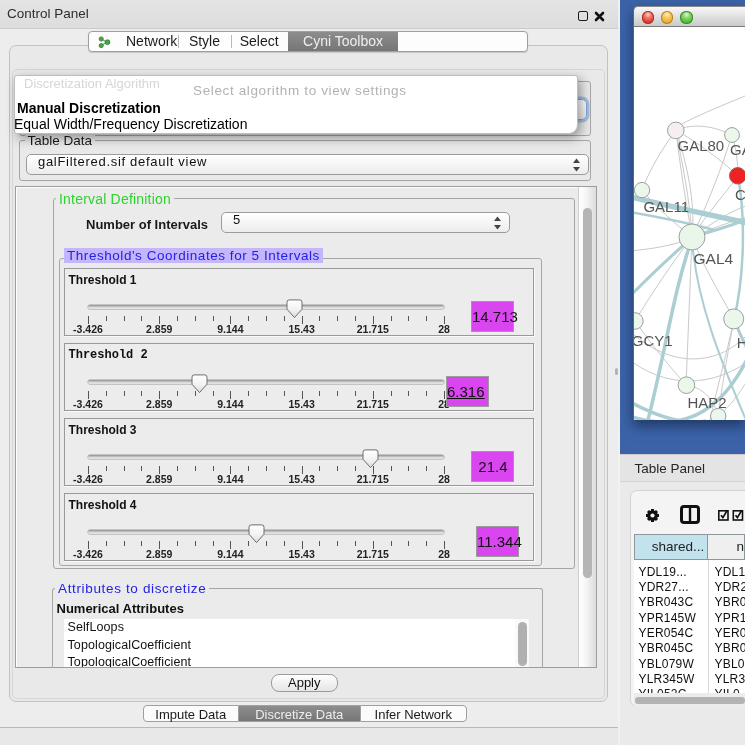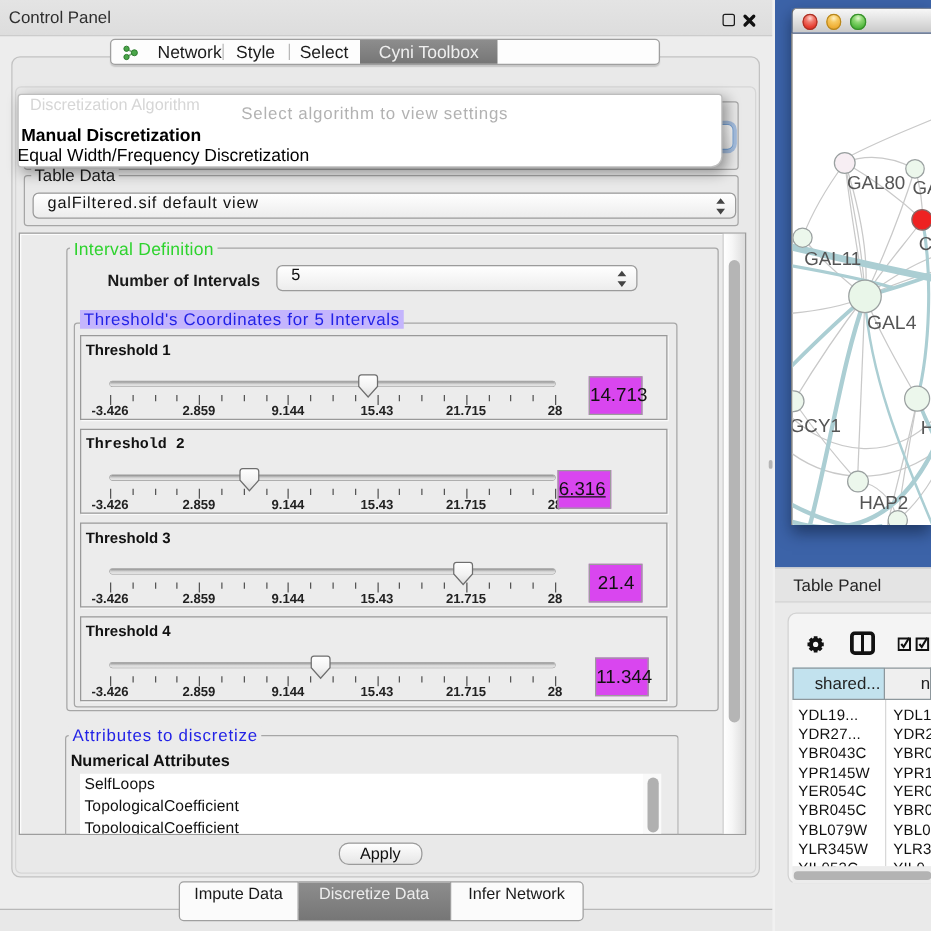--- a/index.html
+++ b/index.html
@@ -32,21 +32,21 @@
 .tick { width:1px; background:#555; }
 .ticklab { width:60px; text-align:center; font-size:10.5px; font-weight:bold; color:#222; }
 .vfield { width:43px; height:31px; background:#d946ef; border:1px solid #9c9c9c; font-size:15px; color:#111; text-align:right; padding-right:5.5px; line-height:30px; }
 #attrgroup { left:51.5px; top:588px; width:491.5px; height:79.5px; border-bottom:none; border-bottom-left-radius:0; border-bottom-right-radius:0; }
 #numattr { left:56.5px; top:600.5px; font-size:13px; font-weight:bold; color:#111; }
 #attrlist { left:64px; top:618.5px; width:450.5px; height:48.5px; background:#ffffff; overflow:hidden; }
 #attrlist div { position:absolute; left:3.5px; font-size:12.5px; letter-spacing:0.1px; color:#111; }
 #ltrack { left:514.5px; top:619px; width:14.5px; height:48px; background:#fafafa; }
 #lthumb { left:518px; top:621.5px; width:9px; height:44.5px; background:#b0b0b0; border-radius:4.5px; }
 #applybtn { left:271px; top:674px; width:66.5px; height:17.5px; background:linear-gradient(#fefefe,#e6e6e6); border:1px solid #9b9b9b; border-radius:8px; font-size:13px; color:#111; text-align:center; line-height:16px; }
-.btab { position:absolute; top:705px; height:32px; background:#fbfbfb; border:1px solid #9f9f9f; font-size:13px; color:#1a1a1a; text-align:center; line-height:17px; }
+.btab { position:absolute; top:705px; height:17px; background:#fbfbfb; border:1px solid #9f9f9f; font-size:13px; color:#1a1a1a; text-align:center; line-height:17px; }
 #btab1 { left:143px; width:95.5px; border-radius:4px 0 0 4px; }
 #btab2 { left:238.5px; width:121.5px; background:linear-gradient(#8d8d8d,#767676); color:#ededed; border-left:none; border-right:none; }
 #btab3 { left:360px; width:106.5px; border-radius:0 4px 4px 0; }
 #graycol { left:617.5px; top:0; width:2.5px; height:745px; background:#f1f1f1; }
 #bluebg { left:620px; top:0; width:125px; height:453.5px; background:#3c63a8; }
 #netwin { left:633px; top:5.5px; width:112px; height:414.5px; box-shadow:0 6px 12px rgba(10,22,48,0.55); }
 #nettitle { left:633px; top:5.5px; width:112px; height:21.5px; background:linear-gradient(#f8f8f8,#c9c9c9); border-top:1px solid #8a8a8a; border-left:1px solid #666; border-bottom:1px solid #7b7b7b; border-top-left-radius:5px; }
 .mbtn { position:absolute; top:11.3px; width:12.4px; height:12.4px; border-radius:50%; }
 #netcanvas { left:633px; top:27px; width:112px; height:393px; background:#fff; border-left:1px solid #666; }
 #tpstrip { left:620px; top:453.5px; width:125px; height:28px; background:#e4e4e4; border-top:1px solid #cdcdcd; border-bottom:1px solid #d4d4d4; }

